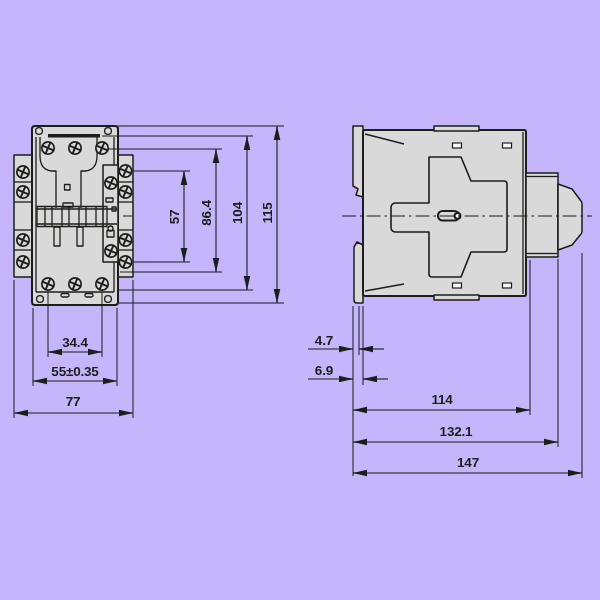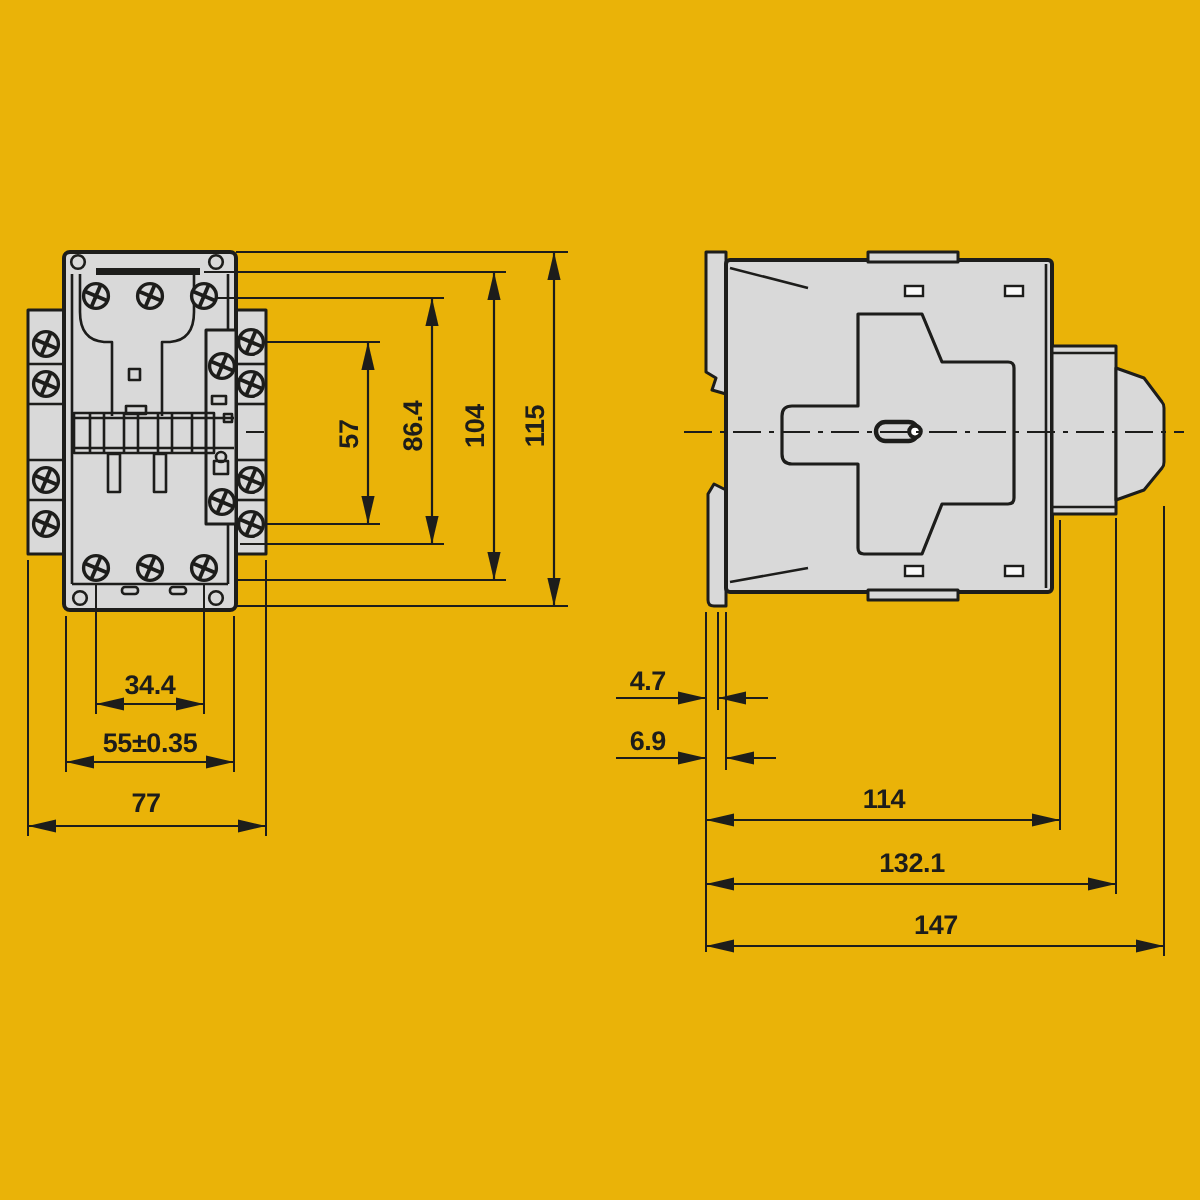--- a/index.html
+++ b/index.html
@@ -1,16 +1,16 @@
 <!DOCTYPE html>
 <html><head>
 <meta charset="utf-8">
 <style>
   html,body{margin:0;padding:0;background:#ffffff;}
-  .page{width:600px;height:600px;background:#eab308;position:relative;overflow:hidden;}
+  .page{width:600px;height:600px;background:#c4b5fd;position:relative;overflow:hidden;}
   svg{display:block;}
   text{font-family:"Liberation Sans","DejaVu Sans",sans-serif;font-weight:bold;font-size:13.5px;fill:#1d1d1b;letter-spacing:-0.2px;}
   .outline{fill:#d9d9d9;stroke:#1d1d1b;stroke-width:2;stroke-linejoin:round;}
   .outline-thin{fill:#d9d9d9;stroke:#1d1d1b;stroke-width:1.5;stroke-linejoin:round;}
   .detail{fill:none;stroke:#1d1d1b;stroke-width:1.3;stroke-linejoin:round;}
   .detail2{fill:none;stroke:#1d1d1b;stroke-width:1.6;stroke-linejoin:round;}
   .vent{fill:#fbfbfb;stroke:#1d1d1b;stroke-width:1.2;}
   .dim{stroke:#1d1d1b;stroke-width:1.1;fill:none;}
   .ext{stroke:#1d1d1b;stroke-width:1;fill:none;}
   .arr{fill:#1d1d1b;stroke:none;}

